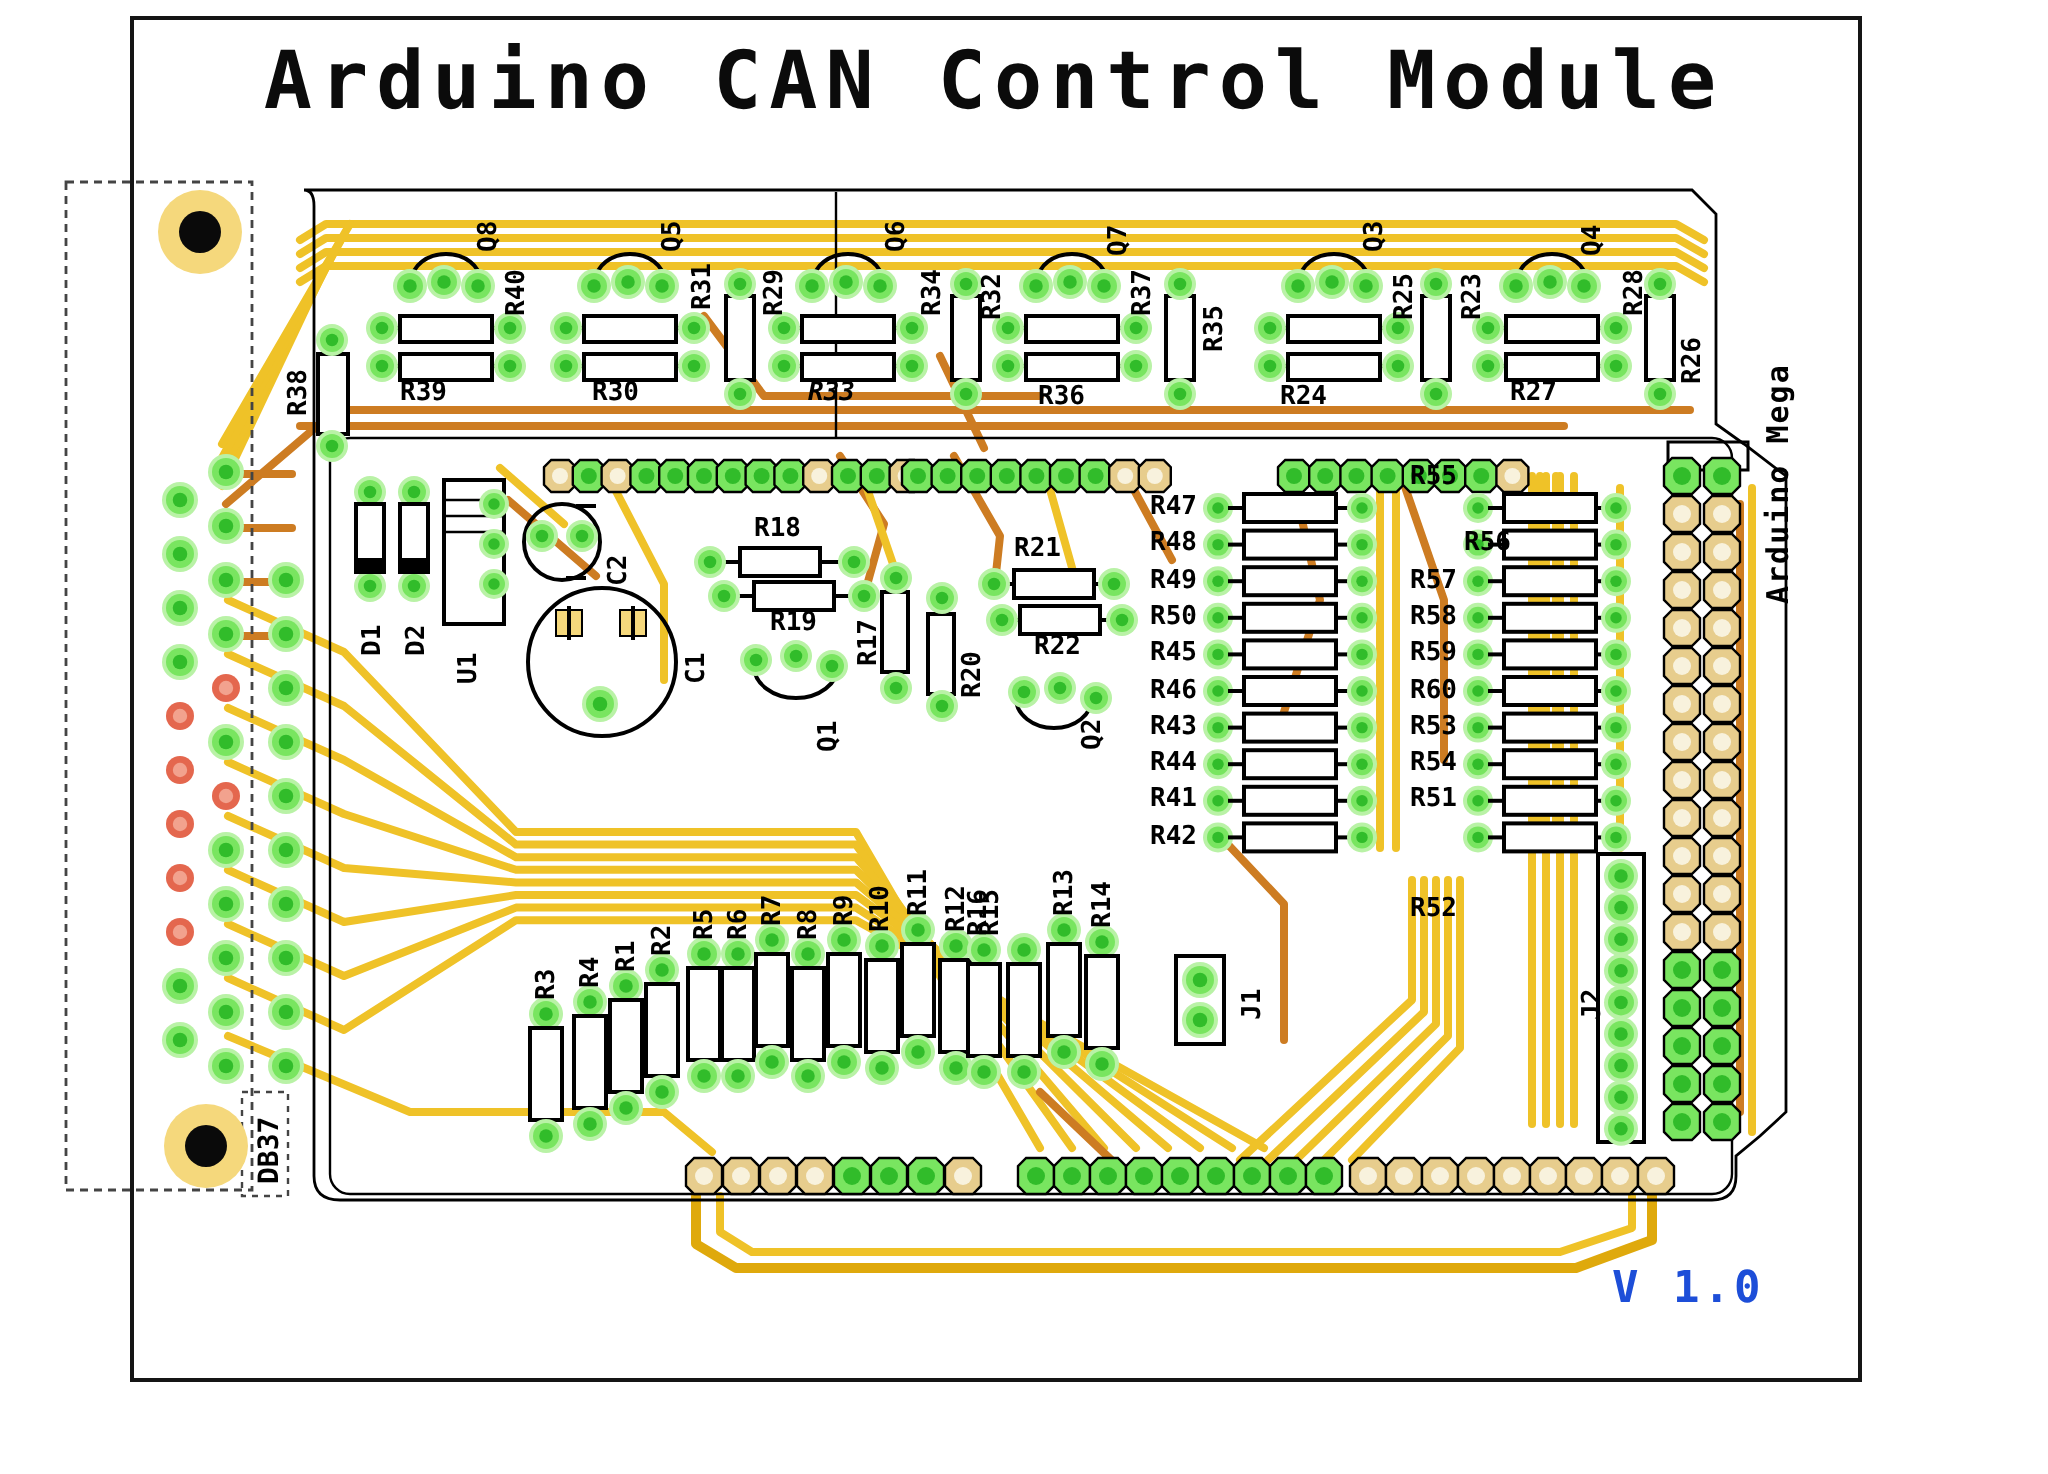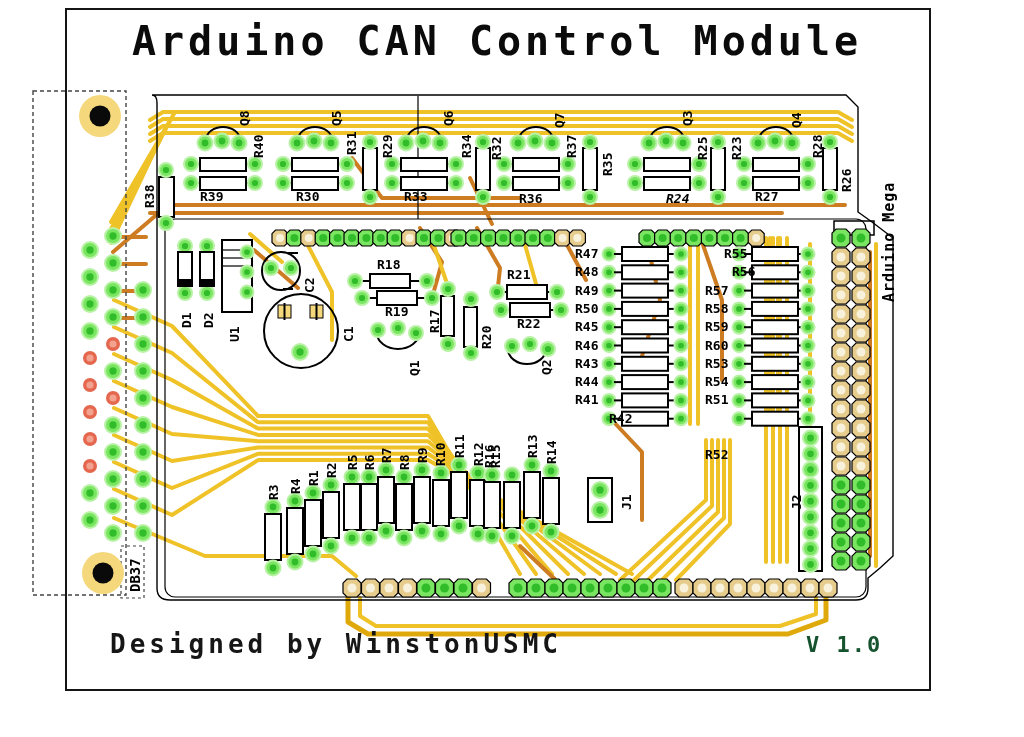--- a/index.html
+++ b/index.html
@@ -7,21 +7,21 @@
          font-family:"DejaVu Sans Mono",monospace}
   .frame{position:absolute;left:65px;top:8px;width:862px;height:679px;border:2px solid #151515}
   .title{position:absolute;left:65px;top:18px;width:864px;text-align:center;
          font:bold 40px "DejaVu Sans Mono",monospace;letter-spacing:4px;color:#0b0b0b}
   .lbl{position:absolute;font:bold 13px "DejaVu Sans Mono",monospace;line-height:1;
        white-space:nowrap;color:#000}
   .rot{transform:rotate(-90deg);transform-origin:0 0}
   .designed{position:absolute;left:110px;top:629px;font:bold 26px "DejaVu Sans Mono",monospace;
             letter-spacing:4px;color:#161616}
   .version{position:absolute;left:806px;top:632px;font:bold 22px "DejaVu Sans Mono",monospace;
-           letter-spacing:2px;color:#14532d}
+           letter-spacing:2px;color:#1d4ed8}
   .fritzing{position:absolute;left:896px;top:701px;font:bold 27px "DejaVu Sans",sans-serif;
             color:#9a9a9a}
   .mega{font:bold 15px "DejaVu Sans Mono",monospace;letter-spacing:1px}
   .db37{font:bold 14px "DejaVu Sans Mono",monospace}
   svg#art{position:absolute;left:0;top:0}
 </style>
 </head>
 <body>
 
 <div id="stage">
@@ -1034,67 +1034,67 @@
   <div id="labels">
       <div class="lbl rot" style="left: 238px; top: 126px;">Q8</div>
       <div class="lbl rot" style="left: 252px; top: 158px;">R40</div>
       <div class="lbl" style="left: 200px; top: 190px;">R39</div>
       <div class="lbl rot" style="left: 330px; top: 126px;">Q5</div>
       <div class="lbl rot" style="left: 345px; top: 155px;">R31</div>
       <div class="lbl" style="left: 296px; top: 190px;">R30</div>
       <div class="lbl rot" style="left: 381px; top: 158px;">R29</div>
       <div class="lbl rot" style="left: 442px; top: 126px;">Q6</div>
       <div class="lbl rot" style="left: 460px; top: 158px;">R34</div>
-      <div class="lbl" style="left: 404px; top: 190px;">R33</div>
+      <div class="lbl" style="left: 404px; top: 190px; font-style: italic;">R33</div>
       <div class="lbl rot" style="left: 490px; top: 160px;">R32</div>
       <div class="lbl rot" style="left: 553px; top: 128px;">Q7</div>
       <div class="lbl rot" style="left: 565px; top: 158px;">R37</div>
       <div class="lbl" style="left: 519px; top: 192px;">R36</div>
       <div class="lbl rot" style="left: 601px; top: 176px;">R35</div>
       <div class="lbl rot" style="left: 681px; top: 126px;">Q3</div>
       <div class="lbl rot" style="left: 696px; top: 160px;">R25</div>
-      <div class="lbl" style="left: 666px; top: 192px; font-style: italic;">R24</div>
+      <div class="lbl" style="left: 640px; top: 192px;">R24</div>
       <div class="lbl rot" style="left: 730px; top: 160px;">R23</div>
       <div class="lbl rot" style="left: 790px; top: 128px;">Q4</div>
       <div class="lbl rot" style="left: 811px; top: 158px;">R28</div>
       <div class="lbl" style="left: 755px; top: 190px;">R27</div>
       <div class="lbl rot" style="left: 840px; top: 192px;">R26</div>
       <div class="lbl rot" style="left: 143px; top: 208px;">R38</div>
       <div class="lbl rot" style="left: 180px; top: 328px;">D1</div>
       <div class="lbl rot" style="left: 202px; top: 328px;">D2</div>
       <div class="lbl rot" style="left: 228px; top: 342px;">U1</div>
       <div class="lbl rot" style="left: 303px; top: 293px;">C2</div>
       <div class="lbl rot" style="left: 342px; top: 342px;">C1</div>
       <div class="lbl" style="left: 377px; top: 258px;">R18</div>
       <div class="lbl" style="left: 385px; top: 305px;">R19</div>
       <div class="lbl rot" style="left: 428px; top: 333px;">R17</div>
       <div class="lbl rot" style="left: 480px; top: 349px;">R20</div>
       <div class="lbl" style="left: 507px; top: 268px;">R21</div>
       <div class="lbl" style="left: 517px; top: 317px;">R22</div>
       <div class="lbl rot" style="left: 408px; top: 376px;">Q1</div>
       <div class="lbl rot" style="left: 540px; top: 375px;">Q2</div>
       <div class="lbl" style="left: 575px; top: 247px;">R47</div>
-      <div class="lbl" style="left: 705px; top: 247px; margin-left: 19px;">R55</div>
+      <div class="lbl" style="left: 705px; top: 232px;">R55</div>
       <div class="lbl" style="left: 575px; top: 265.3px;">R48</div>
       <div class="lbl" style="left: 705px; top: 265.3px; padding-left: 27px;">R56</div>
       <div class="lbl" style="left: 575px; top: 283.6px;">R49</div>
       <div class="lbl" style="left: 705px; top: 283.6px;">R57</div>
       <div class="lbl" style="left: 575px; top: 301.9px;">R50</div>
       <div class="lbl" style="left: 705px; top: 301.9px;">R58</div>
       <div class="lbl" style="left: 575px; top: 320.2px;">R45</div>
       <div class="lbl" style="left: 705px; top: 320.2px;">R59</div>
       <div class="lbl" style="left: 575px; top: 338.5px;">R46</div>
       <div class="lbl" style="left: 705px; top: 338.5px; text-align: center;">R60</div>
       <div class="lbl" style="left: 575px; top: 356.8px;">R43</div>
       <div class="lbl" style="left: 705px; top: 356.8px;">R53</div>
       <div class="lbl" style="left: 575px; top: 375.1px; text-align: center;">R44</div>
       <div class="lbl" style="left: 705px; top: 375.1px;">R54</div>
       <div class="lbl" style="left: 575px; top: 393.4px;">R41</div>
       <div class="lbl" style="left: 705px; top: 393.4px;">R51</div>
-      <div class="lbl" style="left: 575px; top: 411.7px; margin-left: 34px;">R42</div>
+      <div class="lbl" style="left: 575px; top: 411.7px;">R42</div>
       <div class="lbl" style="left: 705px; top: 411.7px; margin-top: 36px;">R52</div>
       <div class="lbl rot" style="left: 267px; top: 500px;">R3</div>
       <div class="lbl rot" style="left: 289px; top: 494px;">R4</div>
       <div class="lbl rot" style="left: 307px; top: 486px;">R1</div>
       <div class="lbl rot" style="left: 325px; top: 478px;">R2</div>
       <div class="lbl rot" style="left: 346px; top: 470px;">R5</div>
       <div class="lbl rot" style="left: 363px; top: 470px;">R6</div>
       <div class="lbl rot" style="left: 380px; top: 463px;">R7</div>
       <div class="lbl rot" style="left: 398px; top: 470px;">R8</div>
       <div class="lbl rot" style="left: 416px; top: 463px;">R9</div>
@@ -1103,15 +1103,14 @@
       <div class="lbl rot" style="left: 472px; top: 466px;">R12</div>
       <div class="lbl rot" style="left: 483px; top: 468px;">R16</div>
       <div class="lbl rot" style="left: 489px; top: 468px;">R15</div>
       <div class="lbl rot" style="left: 526px; top: 458px;">R13</div>
       <div class="lbl rot" style="left: 545px; top: 464px;">R14</div>
       <div class="lbl rot" style="left: 620px; top: 510px;">J1</div>
       <div class="lbl rot" style="left: 790px; top: 510px;">J2</div>
     </div>
   <div class="lbl rot db37" style="left:127px;top:592px">DB37</div>
   <div class="lbl rot mega" style="left:880px;top:302px">Arduino Mega</div>
-  <div class="designed">Designed by WinstonUSMC</div>
   <div class="version">V 1.0</div>
 </div>
 
 </body></html>

